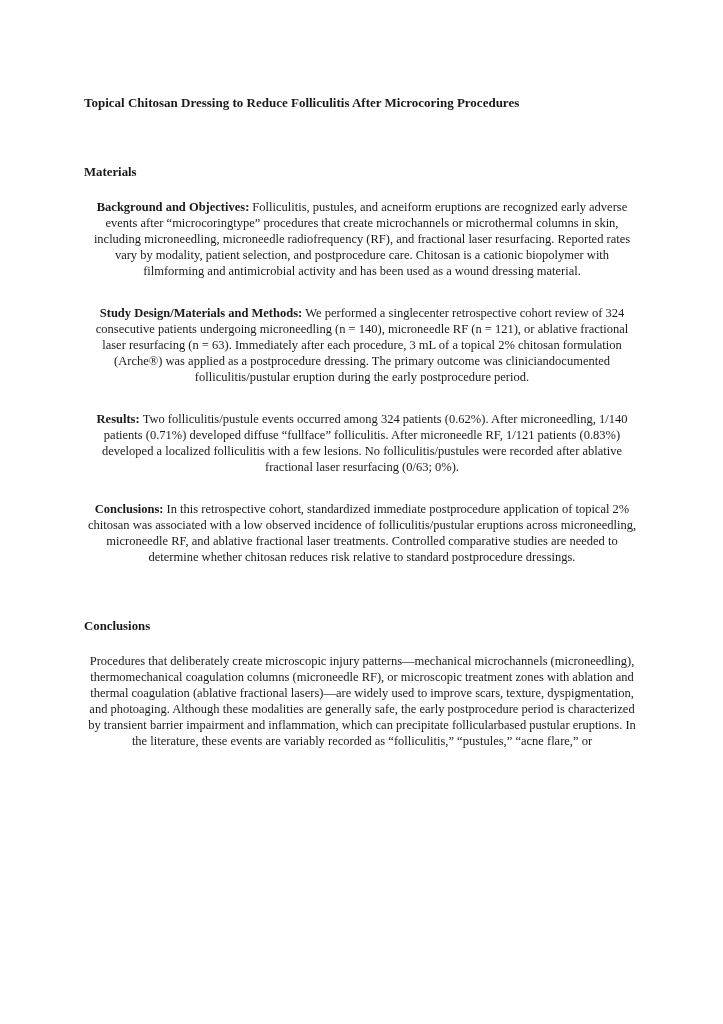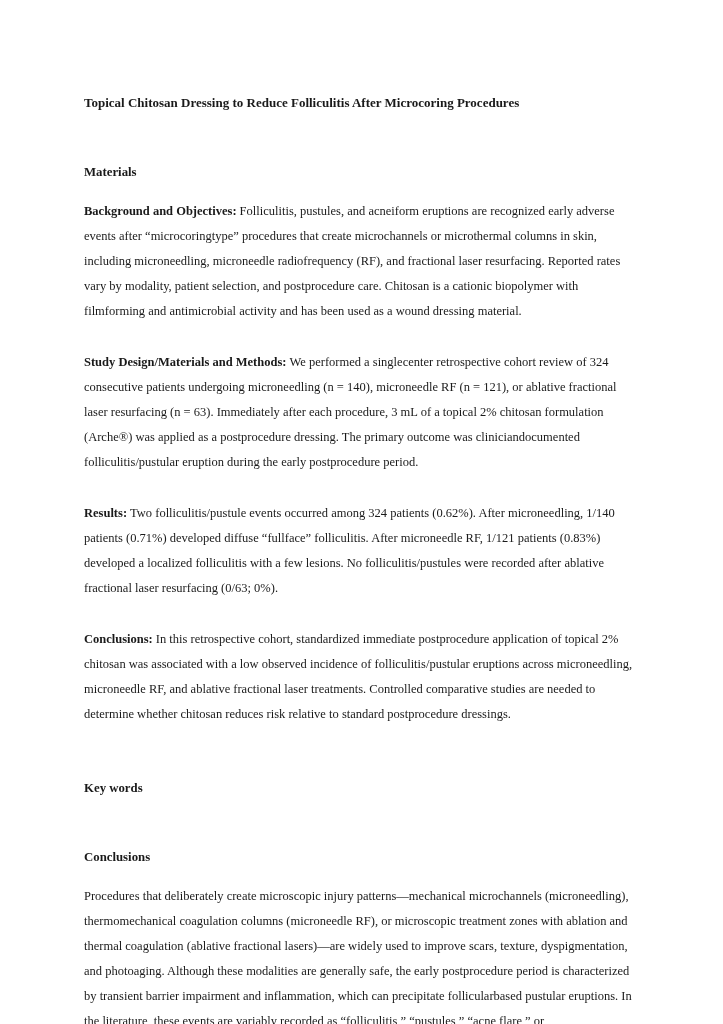--- a/index.html
+++ b/index.html
@@ -31,23 +31,23 @@
     margin: 0;
   }
   h2.section-heading {
     font-size: 12.8px;
     font-weight: bold;
     line-height: 16px;
     margin: 53px 0 0 0;
   }
   p.para {
     font-size: 12.5px;
-    line-height: 25px;
+    line-height: 16px;
     margin: 26px 0 0 0;
-    text-align: left;
+    text-align: center;
   }
   h2.section-heading + p.para {
     margin-top: 19px;
   }
   .para-label {
     font-weight: bold;
     margin-right: 3px;
   }
 </style>
 </head>
@@ -69,21 +69,20 @@
     </p>
 
     <p class="para">
       <span class="para-label">Results:</span><span>Two folliculitis/pustule events occurred among 324 patients (0.62%). After microneedling, 1/140 patients (0.71%) developed diffuse “fullface” folliculitis. After microneedle RF, 1/121 patients (0.83%) developed a localized folliculitis with a few lesions. No folliculitis/pustules were recorded after ablative fractional laser resurfacing (0/63; 0%).</span>
     </p>
 
     <p class="para">
       <span class="para-label">Conclusions:</span><span>In this retrospective cohort, standardized immediate postprocedure application of topical 2% chitosan was associated with a low observed incidence of folliculitis/pustular eruptions across microneedling, microneedle RF, and ablative fractional laser treatments. Controlled comparative studies are needed to determine whether chitosan reduces risk relative to standard postprocedure dressings.</span>
     </p>
 
-    <h2 class="section-heading">Key words</h2>
 
 
     <h2 class="section-heading">Conclusions</h2>
 
     <p class="para">Procedures that deliberately create microscopic injury patterns—mechanical microchannels (microneedling), thermomechanical coagulation columns (microneedle RF), or microscopic treatment zones with ablation and thermal coagulation (ablative fractional lasers)—are widely used to improve scars, texture, dyspigmentation, and photoaging. Although these modalities are generally safe, the early postprocedure period is characterized by transient barrier impairment and inflammation, which can precipitate follicularbased pustular eruptions. In the literature, these events are variably recorded as “folliculitis,” “pustules,” “acne flare,” or</p>
 
   </div>
 </div>
 
 </body></html>

